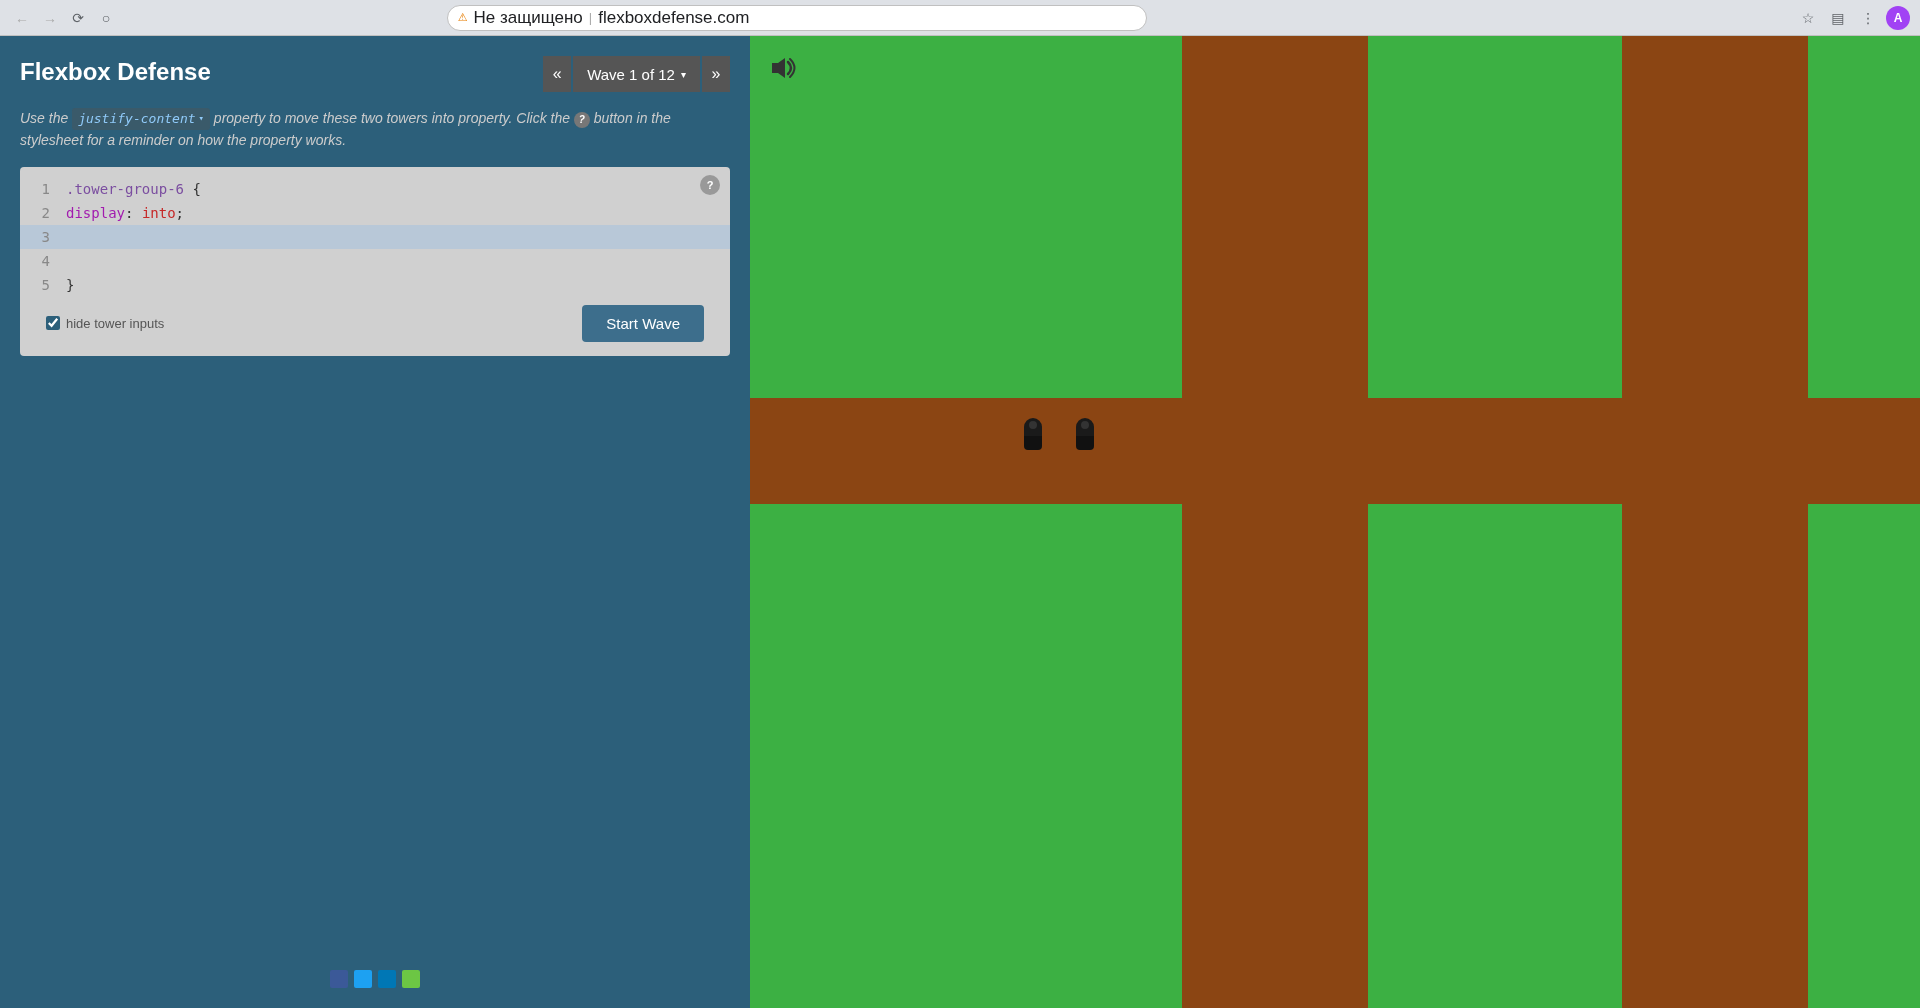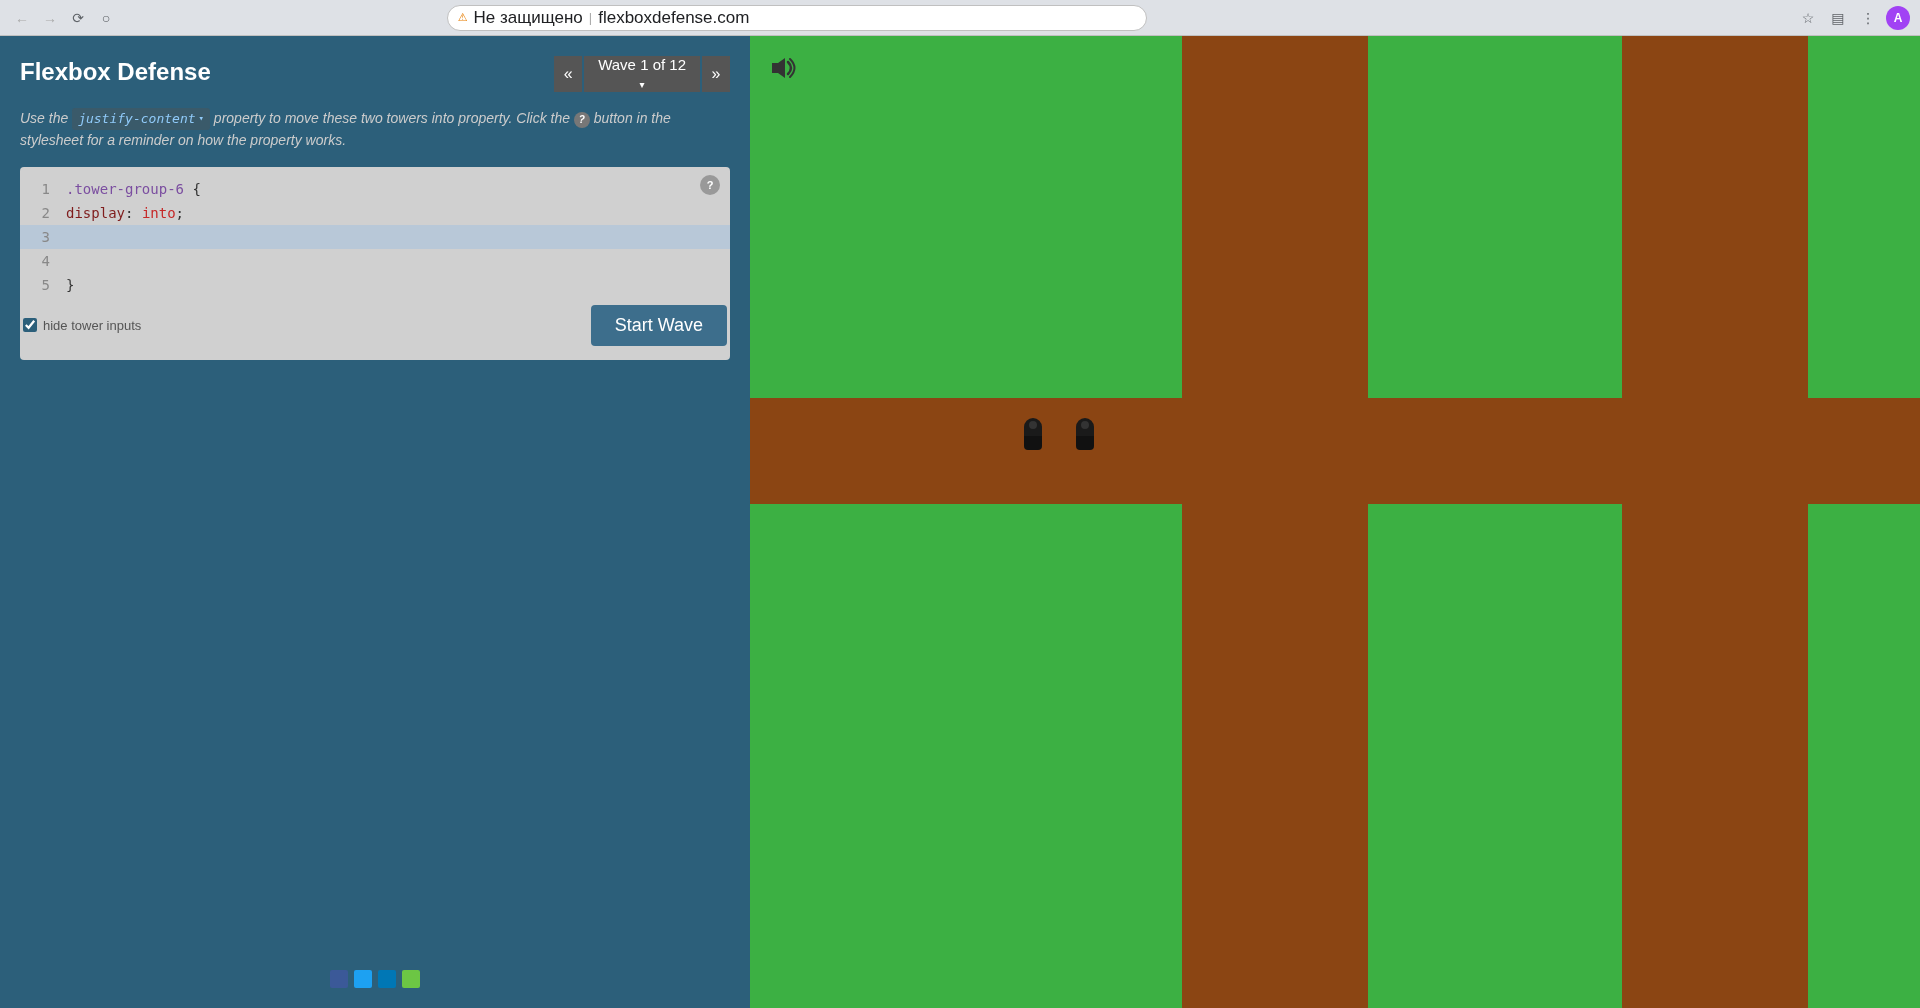--- a/index.html
+++ b/index.html
@@ -68,21 +68,21 @@
       display: flex;
       align-items: center;
       gap: 2px;
     }
     .wave-prev-btn, .wave-next-btn {
       width: 28px; height: 36px; background: #555; border: none; color: white;
       cursor: pointer; font-size: 16px; display: flex; align-items: center; justify-content: center;
     }
     .wave-label-btn {
       background: #555; border: none; color: white; padding: 0 14px;
-      height: 36px; font-size: 15px; cursor: pointer; display: flex; align-items: center; gap: 6px; flex-direction: column;
+      height: 36px; font-size: 15px; cursor: pointer; display: flex; align-items: center; gap: 6px;
     }
     .wave-label-btn .dropdown-arrow { font-size: 10px; }
 
     
     .instructions {
       font-size: 14px;
       color: #ccc;
       line-height: 1.5;
       font-style: italic;
     }
@@ -128,30 +128,30 @@
       width: 20px; height: 20px; border-radius: 50%; background: #999;
       color: white; font-size: 11px; font-weight: bold;
       display: flex; align-items: center; justify-content: center; cursor: pointer;
     }
 
     
     .editor-footer {
       display: flex;
       align-items: center;
       justify-content: space-between;
-      padding: 8px 3px 4px;
+      padding: 8px 26px 4px;
     }
     .hide-towers-label {
       display: flex; align-items: center; gap: 6px;
       font-size: 13px; color: #555; cursor: pointer;
     }
     .checkbox-input { cursor: pointer; accent-color: #2c5f7a; width: 14px; height: 14px; }
     .start-wave-btn {
       background: #3d6e8c; color: white; border: none;
-      padding: 10px 24px; font-size: 18px; border-radius: 4px; cursor: pointer;
+      padding: 10px 24px; font-size: 15px; border-radius: 4px; cursor: pointer;
       font-weight: 500;
     }
 
     
     .panel-footer {
       margin-top: auto;
       text-align: center;
       color: #aaa;
       font-size: 12px;
     }
@@ -255,21 +255,21 @@
 
     <div class="code-editor">
       <div class="help-icon">?</div>
 
       <div class="code-line">
         <span class="line-number">1</span>
         <span class="code-content"><span style="color:#7b4ea0;">.tower-group-6</span> {</span>
       </div>
       <div class="code-line">
         <span class="line-number">2</span>
-        <span class="code-content">    <span style="color:#7f1d1d;text-align:right;">display</span>: <span style="color:#c62828;">into</span>;</span>
+        <span class="code-content">    <span style="color:#a21caf;text-align:right;">display</span>: <span style="color:#c62828;">into</span>;</span>
       </div>
       <div class="code-line active">
         <span class="line-number">3</span>
       </div>
       <div class="code-line">
         <span class="line-number">4</span>
         <span class="code-content"></span>
       </div>
       <div class="code-line">
         <span class="line-number">5</span>

